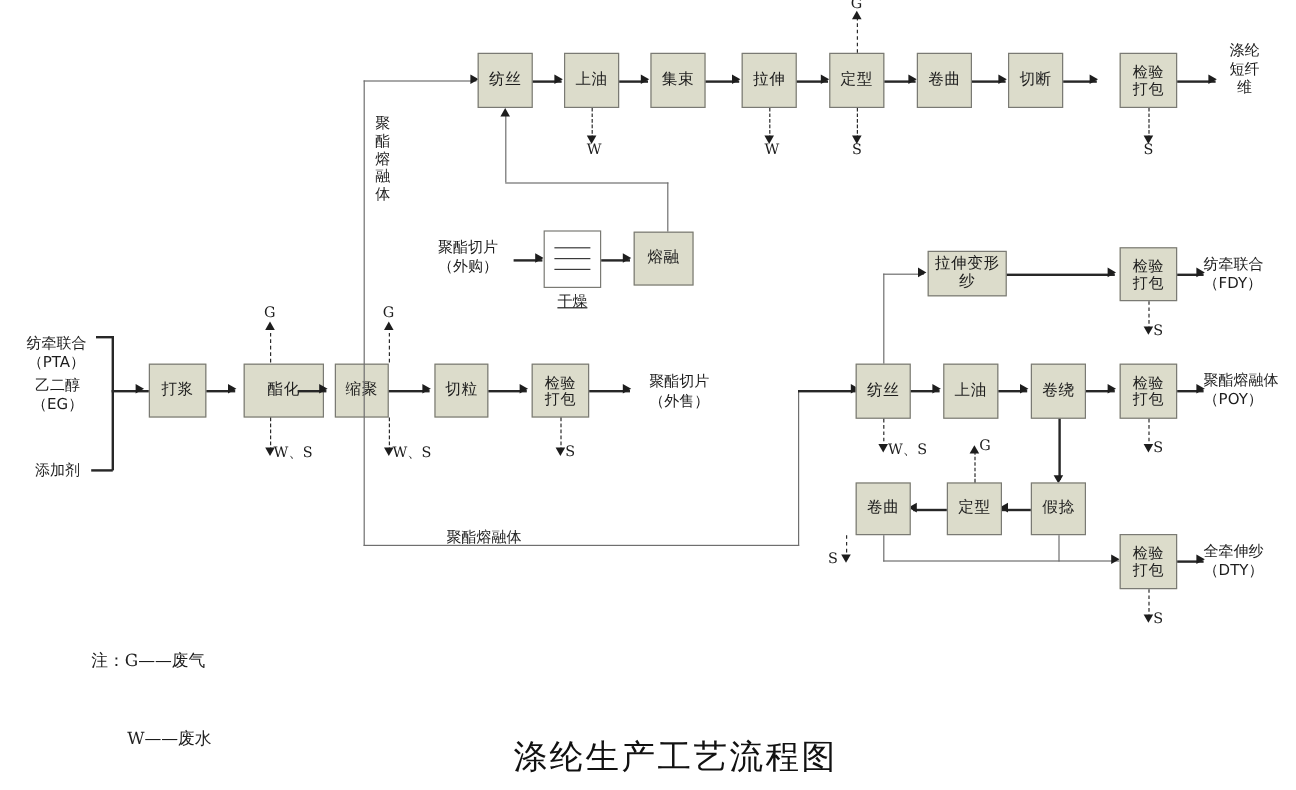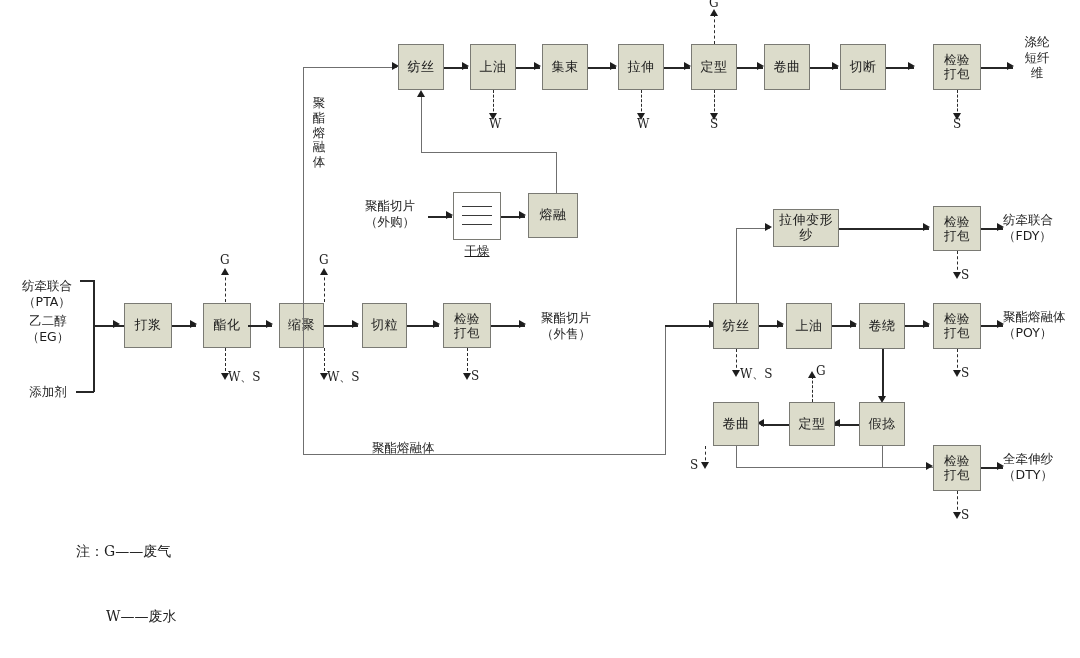--- a/index.html
+++ b/index.html
@@ -127,21 +127,21 @@
   <div class="ln h" style="left:76px;top:391px;width:18px;"></div>
   <div class="ln h" style="left:93px;top:325px;width:32px;"></div>
   <div class="ar r" style="left:113px;top:320px;"></div>
 
   <div class="box" style="left:124px;top:303px;width:48px;height:45px;">
     <span>打浆</span>
   </div>
   <div class="ln h" style="left:172px;top:325px;width:24px;"></div>
   <div class="ar r" style="left:190px;top:320px;"></div>
 
-  <div class="box" style="left:203px;top:303px;width:48px;height:45px;">
+  <div class="box" style="left:203px;top:303px;width:67px;height:45px;">
     <span>酯化</span>
   </div>
   <div class="ln h" style="left:248px;top:325px;width:24px;"></div>
   <div class="ar r" style="left:266px;top:320px;"></div>
 
   <div class="box" style="left:279px;top:303px;width:45px;height:45px;justify-content:center;">
     <span>缩聚</span>
   </div>
   <div class="ln h" style="left:324px;top:325px;width:34px;"></div>
   <div class="ar r" style="left:352px;top:320px;"></div>
@@ -404,14 +404,15 @@
   <div class="dln v" style="left:957px;top:491px;height:24px;"></div>
   <div class="ar d" style="left:953px;top:512px;"></div>
   <div class="waste-lab" style="left:961px;top:508px;">S</div>
 
   <div class="legend" style="left:76px;top:498px;">
     <div>注：G——废气</div>
     <div style="padding-left:30px">W——废水</div>
     
   </div>
 
+  <div class="title" style="left:428px;top:612px;">涤纶生产工艺流程图</div>
 
 </div>
 
 </body></html>

